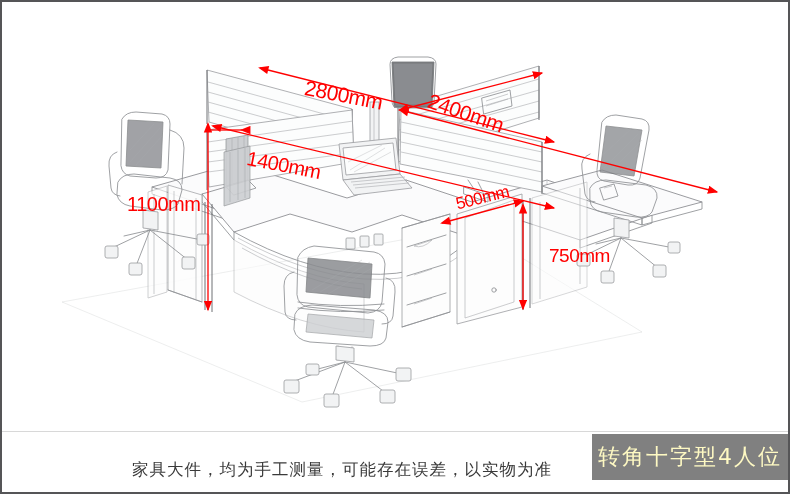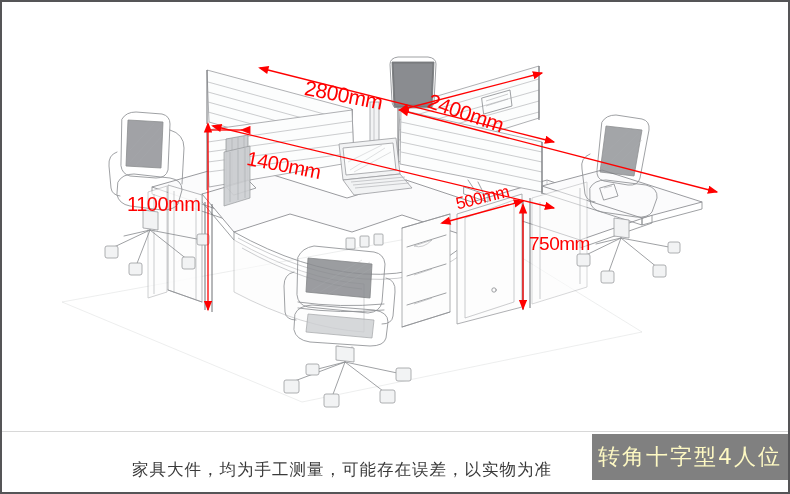--- a/index.html
+++ b/index.html
@@ -72,22 +72,23 @@
   }
   #dim-500 {
     left: 452px;
     top: 194px;
     font-size: 17px;
     transform: rotate(-14deg);
     transform-origin: left top;
   }
   #dim-750 {
     left: 527px;
-    top: 232px;
+    top: 244px;
     font-size: 19px;
+    padding-left: 20px;
   }
   
   #footer {
     position: absolute;
     left: 0;
     bottom: 0;
     width: 786px;
     height: 60px;
     background: #ffffff;
     border-top: 1px solid #d8d8d8;

